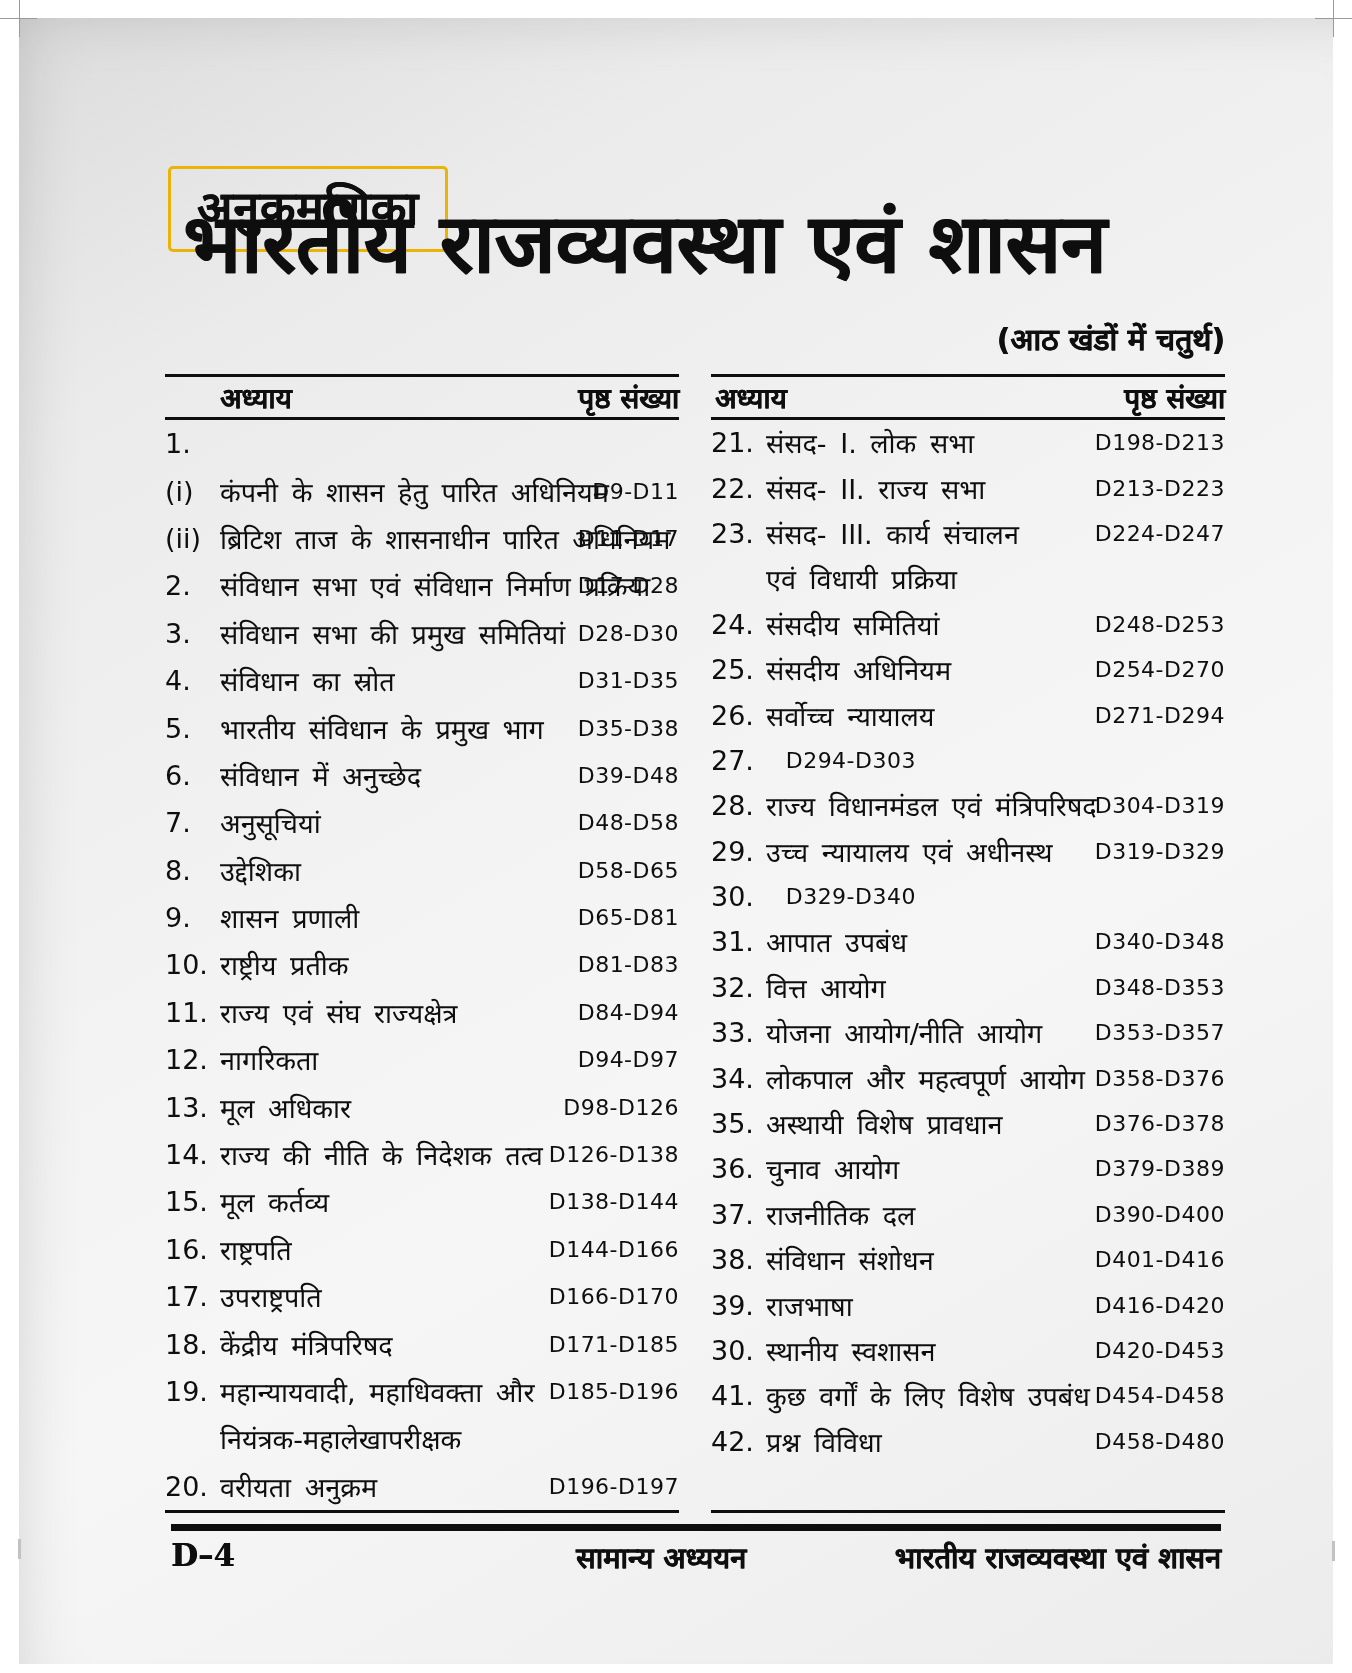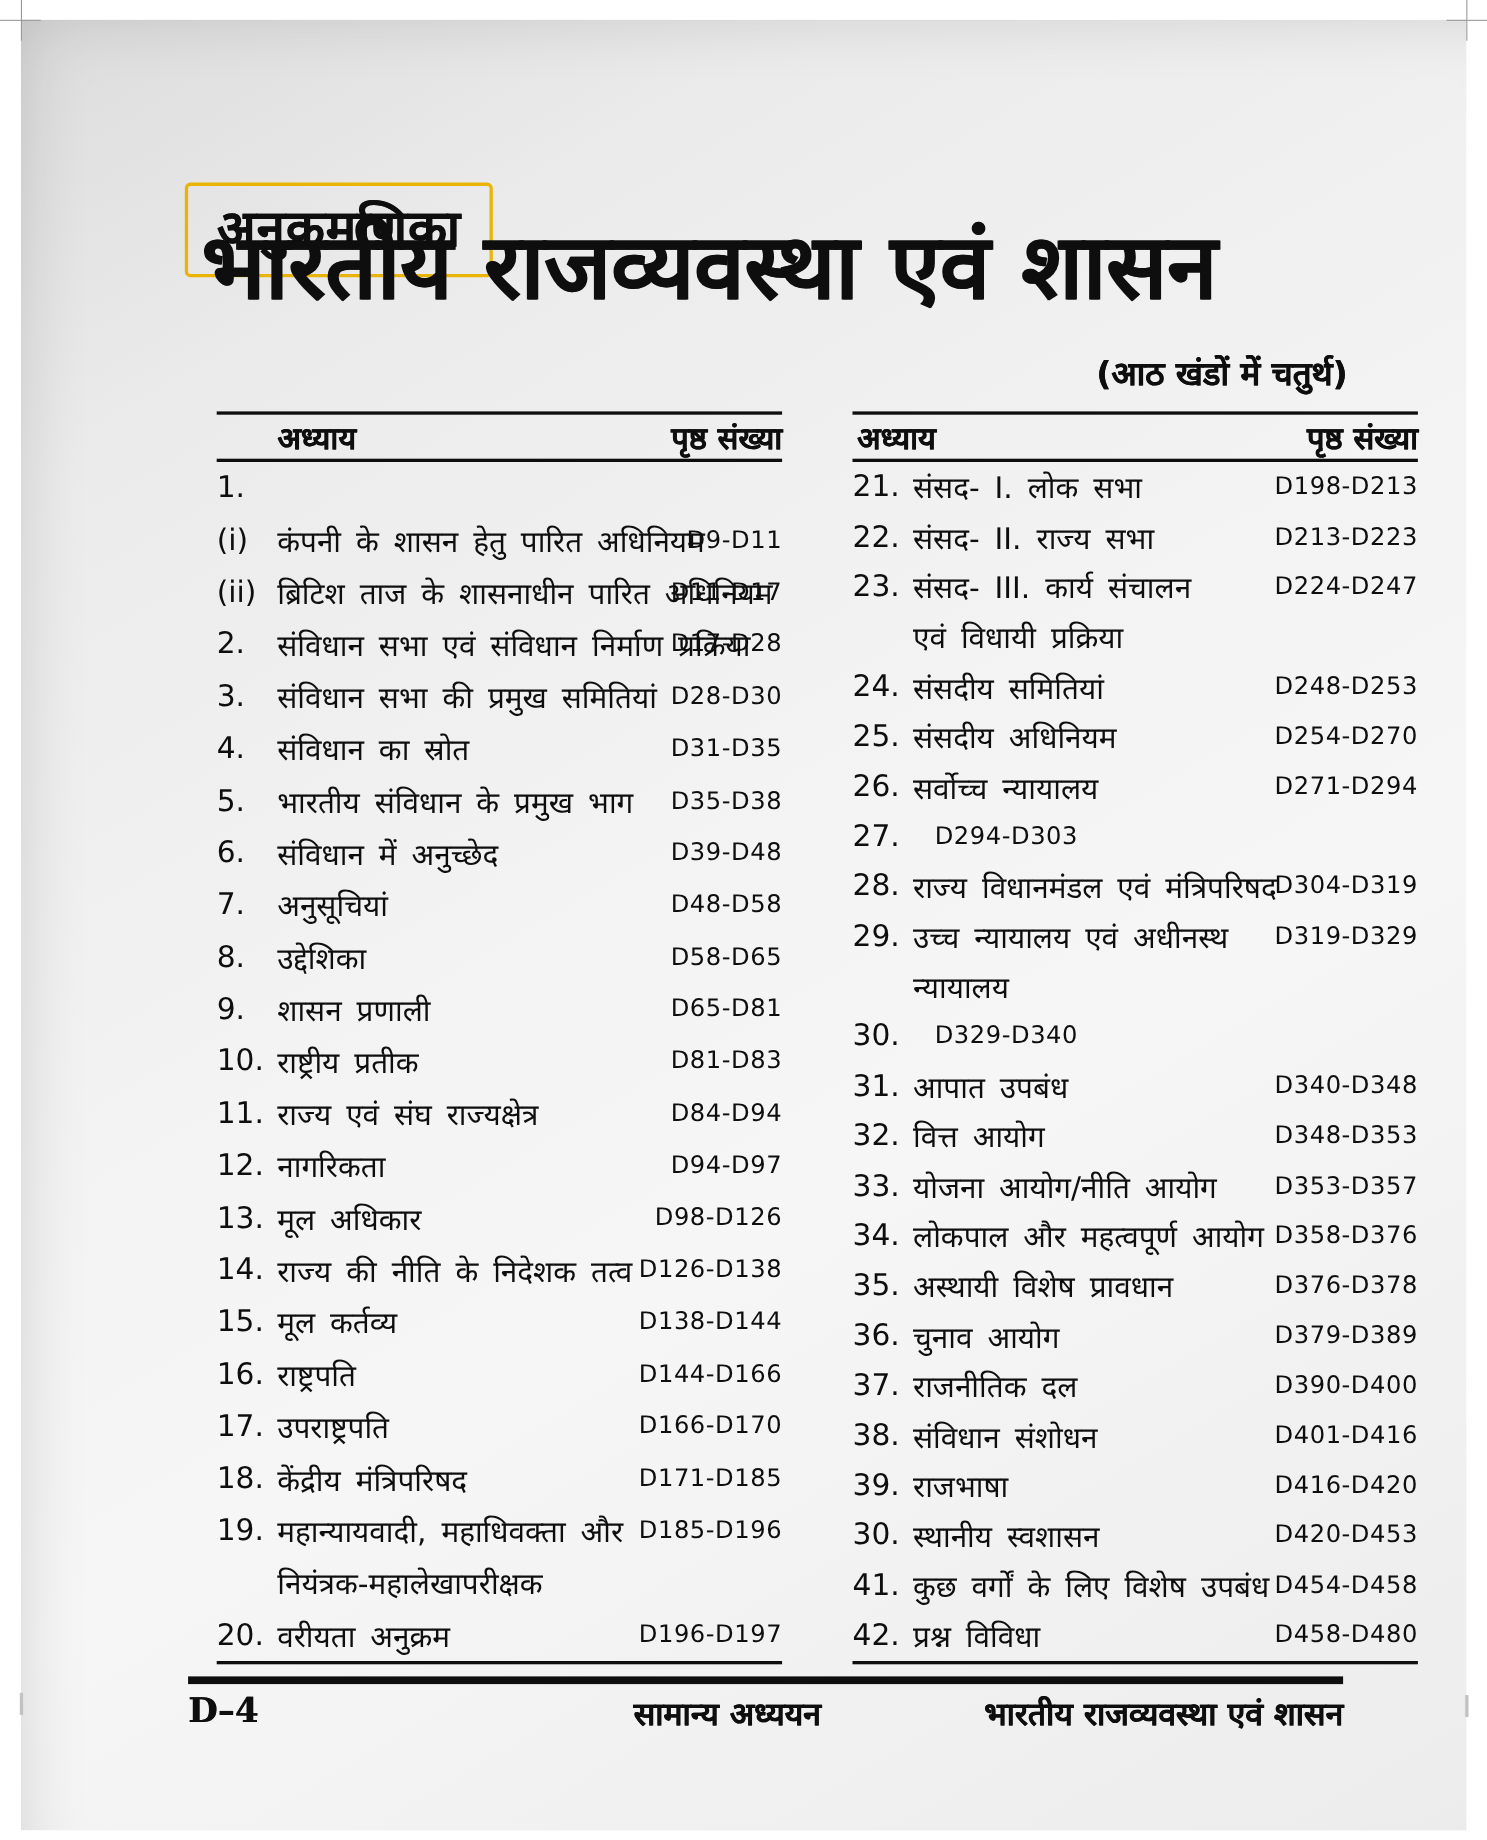--- a/index.html
+++ b/index.html
@@ -34,21 +34,21 @@
     font-size:82px;font-weight:bold;line-height:104px;white-space:nowrap;
     text-shadow:1px 0 0 currentColor;
     letter-spacing:0px;
   }
   .subtitle{
     position:absolute;right:0;top:318px;
     font-size:30px;font-weight:bold;text-shadow:0.4px 0 0 currentColor;text-align:center;
   }
 
   .toc{position:absolute;left:0;top:374px;width:1060px;display:flex;gap:32px;}
-  .toc-col{width:514px;margin-left:32px;}
+  .toc-col{width:514px;}
   .toc-head{
     border-top:3px solid #0e0e0e;border-bottom:3px solid #0e0e0e;
     height:40px;display:flex;align-items:center;justify-content:space-between;
     font-size:28px;font-weight:bold;text-shadow:0.4px 0 0 currentColor;
   }
   .toc-col.left .toc-head{padding-left:55px;}
   .toc-col.right .toc-head{padding-left:4px;}
   .toc-rows{height:1090px;border-bottom:3px solid #0e0e0e;overflow:hidden;}
   .toc-col.left .toc-rows{--lh:47.4px;}
   .toc-col.right .toc-rows{--lh:45.4px;}
@@ -313,21 +313,20 @@
               <span class="num t">28.</span>
               <span class="title">
                 <span class="t">राज्य विधानमंडल एवं मंत्रिपरिषद</span>
               </span>
               <span class="pages t">D304-D319</span>
             </div>
             <div class="toc-row">
               <span class="num t">29.</span>
               <span class="title">
                 <span class="t">उच्च न्यायालय एवं अधीनस्थ</span>
-                <span class="t">न्यायालय</span>
               </span>
               <span class="pages t">D319-D329</span>
             </div>
             <div class="toc-row">
               <span class="num t">30.</span>
               <span class="pages t">D329-D340</span>
             </div>
             <div class="toc-row">
               <span class="num t">31.</span>
               <span class="title">

